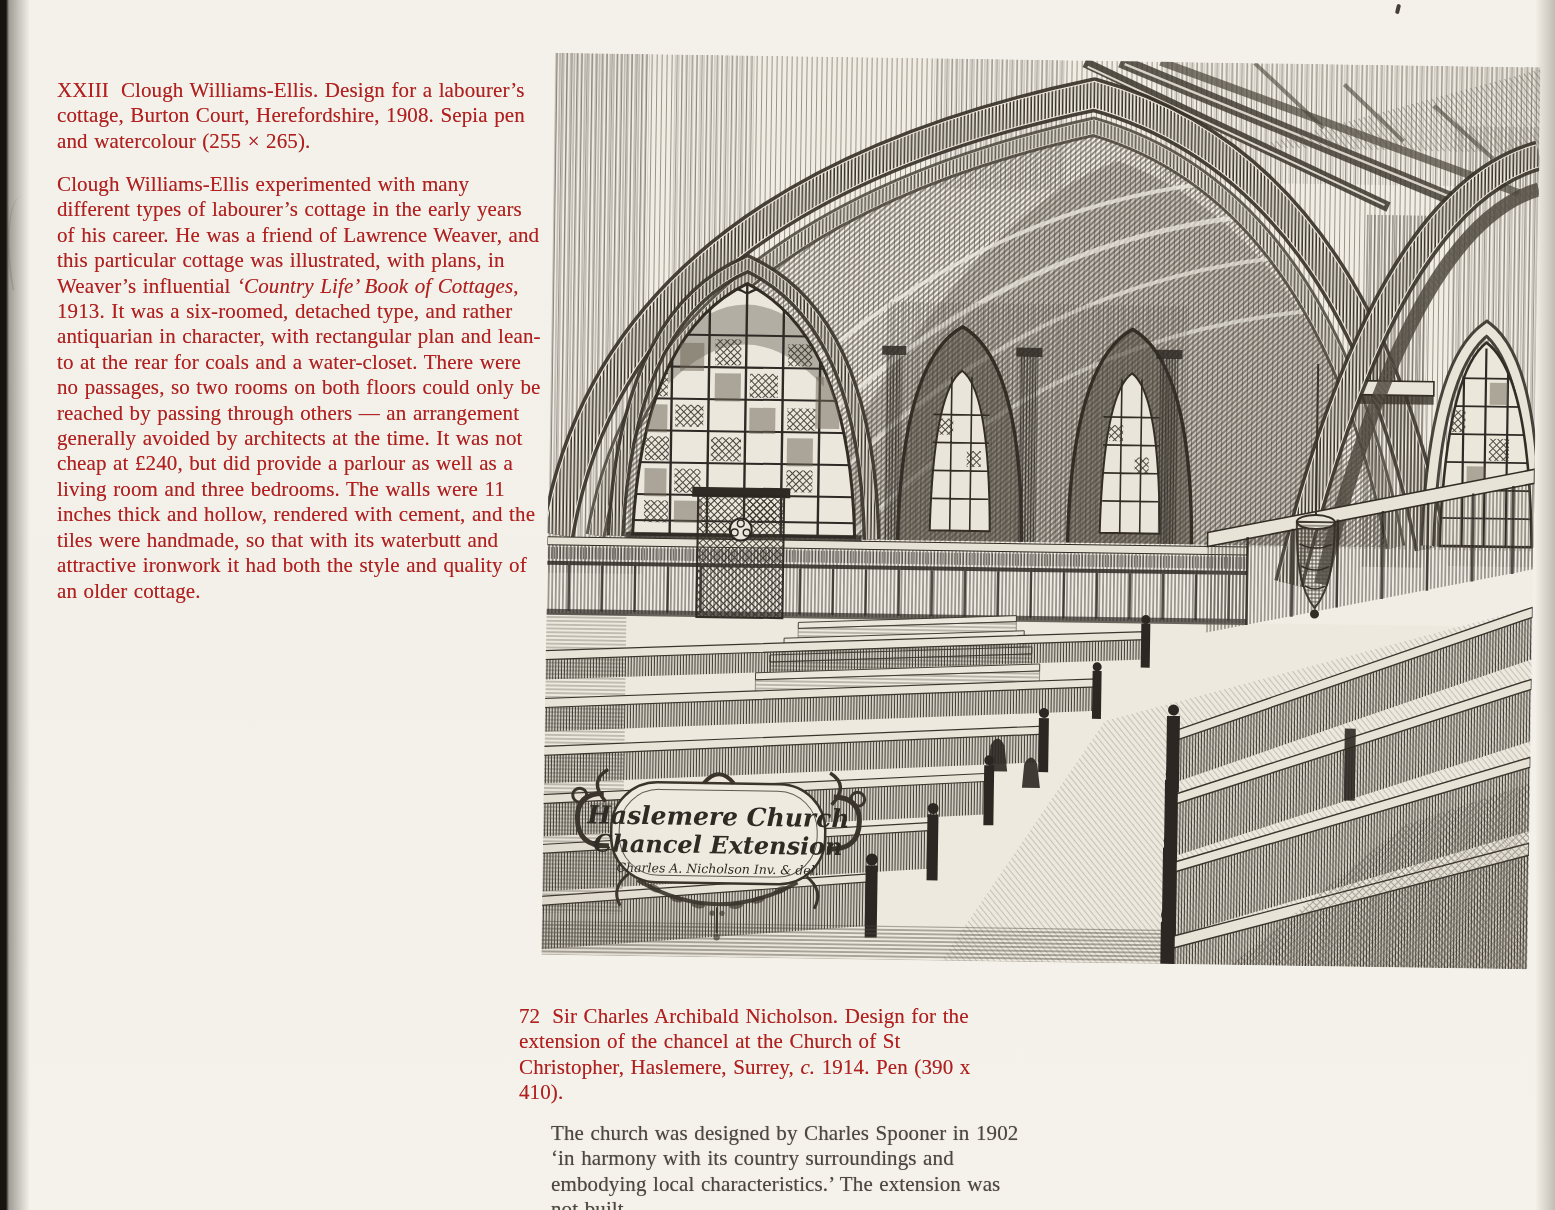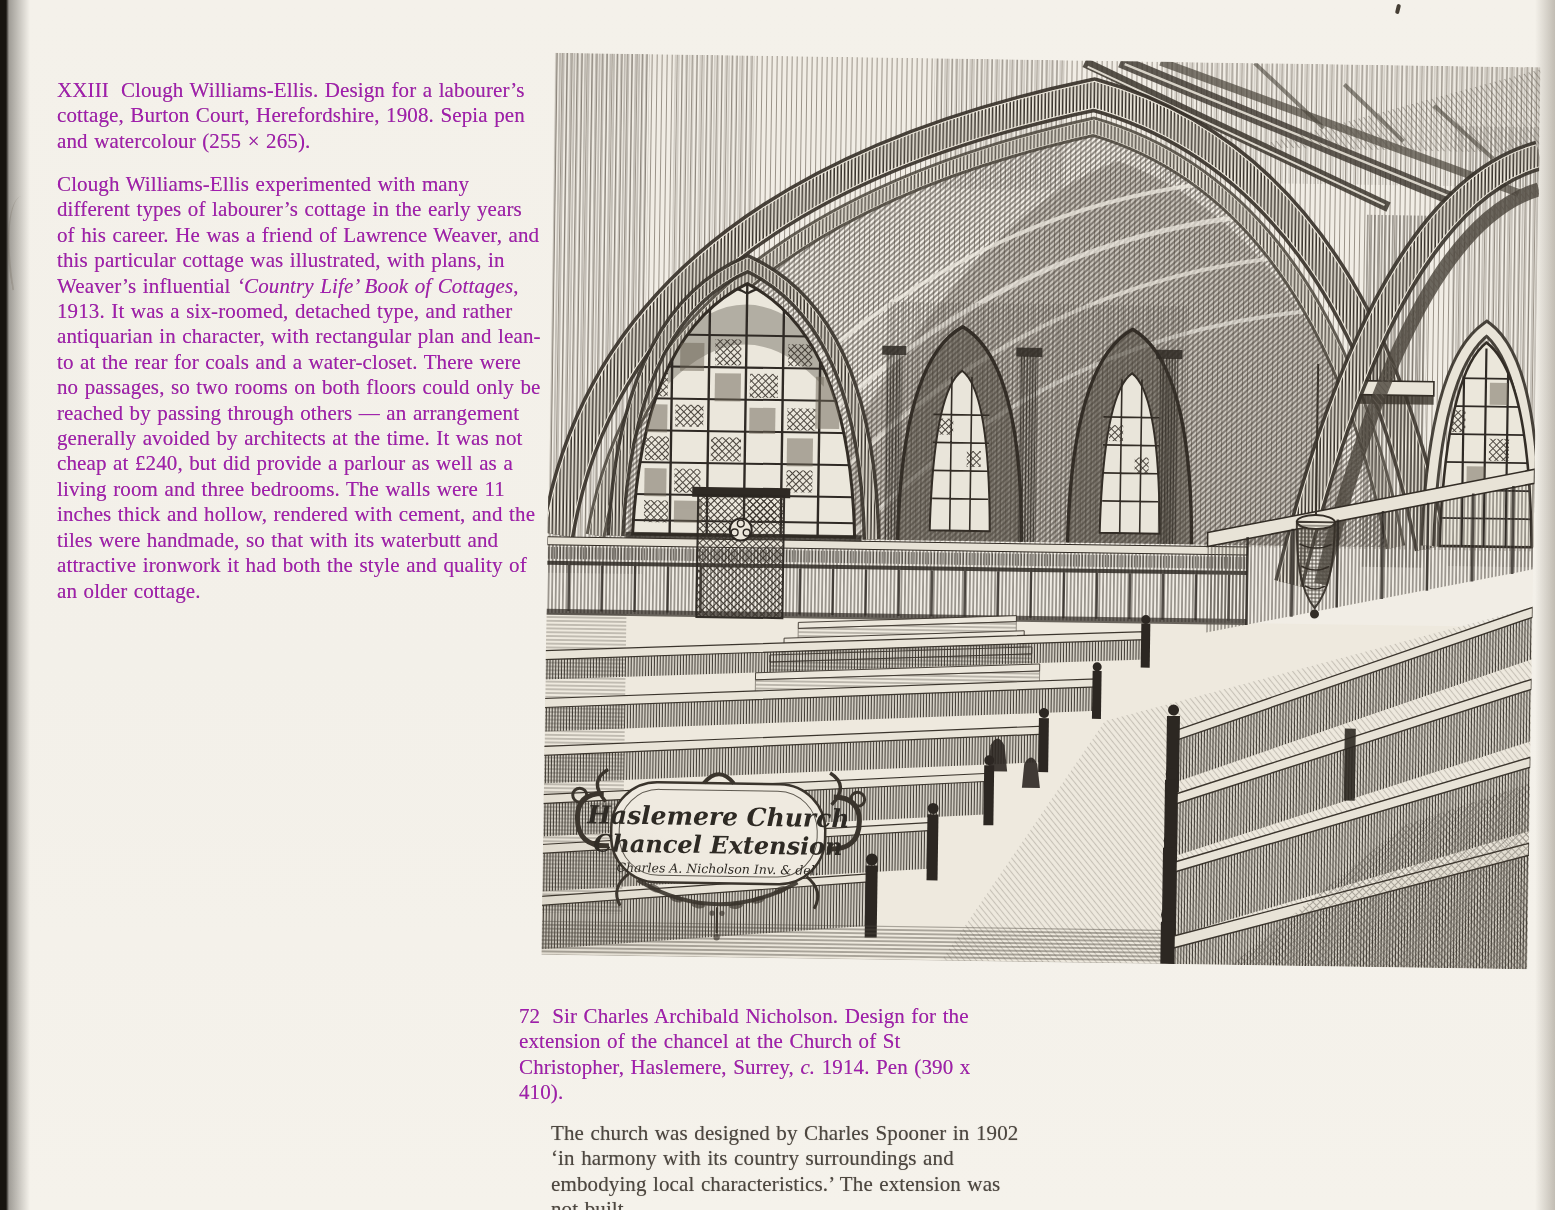--- a/index.html
+++ b/index.html
@@ -2,21 +2,21 @@
 <html><head>
 <meta charset="utf-8">
 <style>
   html,body{margin:0;padding:0;}
   body{
     width:1555px;height:1210px;position:relative;overflow:hidden;
     background:linear-gradient(180deg,#f4f1ea 0%,#f3f0e9 55%,#f5f2eb 100%);
     font-family:"Liberation Serif", serif;
   }
   .textblock{
-    position:absolute;color:#a21caf;font-size:21px;line-height:25.4px;
+    position:absolute;color:#b91c1c;font-size:21px;line-height:25.4px;
     letter-spacing:.12px;word-spacing:1.1px;text-align:left;
     text-shadow:0 0 .4px rgba(60,50,40,.45);
   }
   #plate-caption{left:57px;top:57px;width:484px;}
   #essay{left:57px;top:151px;width:484px;}
   #figure-caption{left:519px;top:983px;width:462px;}
   #figure-note{left:551px;top:1100px;width:478px;color:#4d4740;text-shadow:0 0 .8px rgba(77,71,64,.55);}
   .cap-num{padding-right:12px;}
   .ital{font-style:italic;}
   .art{

